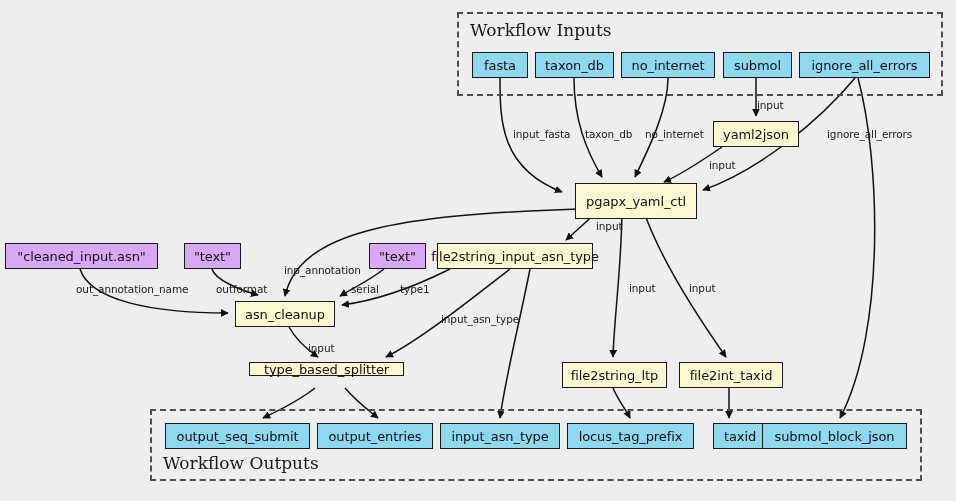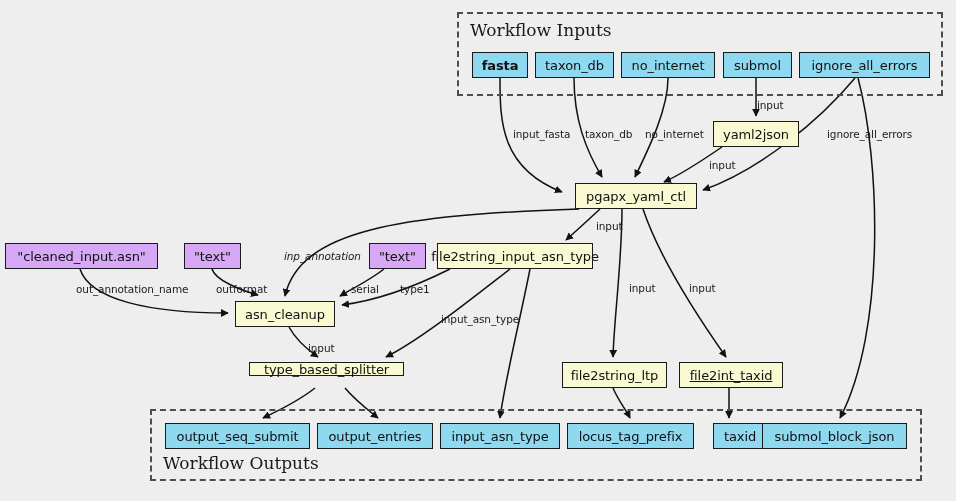--- a/index.html
+++ b/index.html
@@ -96,51 +96,51 @@
       </g>
   </svg>
 
   <div id="clusters-layer">
       <div class="cluster" style="left: 457px; top: 12px; width: 486px; height: 84px;"></div>
       <div class="cluster-label" style="left: 470px; top: 20px;">Workflow Inputs</div>
       <div class="cluster" style="left: 150px; top: 409px; width: 772px; height: 72px;"></div>
       <div class="cluster-label" style="left: 163px; top: 453px;">Workflow Outputs</div>
     </div>
   <div id="nodes-layer">
-      <div class="node io" style="left: 472px; top: 52px; width: 56px; height: 26px; font-weight: bold;">fasta</div>
+      <div class="node io" style="left: 472px; top: 52px; width: 56px; height: 26px;">fasta</div>
       <div class="node io" style="left: 535px; top: 52px; width: 79px; height: 26px;">taxon_db</div>
       <div class="node io" style="left: 621px; top: 52px; width: 94px; height: 26px;">no_internet</div>
       <div class="node io" style="left: 723px; top: 52px; width: 69px; height: 26px;">submol</div>
       <div class="node io" style="left: 799px; top: 52px; width: 131px; height: 26px;">ignore_all_errors</div>
       <div class="node step" style="left: 713px; top: 121px; width: 86px; height: 26px;">yaml2json</div>
-      <div class="node step" style="left: 575px; top: 183px; width: 122px; height: 26px;">pgapx_yaml_ctl</div>
+      <div class="node step" style="left: 575px; top: 183px; width: 122px; height: 36px;">pgapx_yaml_ctl</div>
       <div class="node const" style="left: 5px; top: 243px; width: 153px; height: 26px;">"cleaned_input.asn"</div>
       <div class="node const" style="left: 184px; top: 243px; width: 57px; height: 26px;">"text"</div>
       <div class="node const" style="left: 369px; top: 243px; width: 57px; height: 26px;">"text"</div>
       <div class="node step" style="left: 437px; top: 243px; width: 156px; height: 26px;">file2string_input_asn_type</div>
       <div class="node step" style="left: 235px; top: 301px; width: 100px; height: 26px;">asn_cleanup</div>
       <div class="node step" style="left: 249px; top: 362px; width: 155px; height: 14px;">type_based_splitter</div>
       <div class="node step" style="left: 562px; top: 362px; width: 105px; height: 26px;">file2string_ltp</div>
-      <div class="node step" style="left: 679px; top: 362px; width: 104px; height: 26px; text-decoration: underline;">file2int_taxid</div>
+      <div class="node step" style="left: 679px; top: 362px; width: 104px; height: 26px;">file2int_taxid</div>
       <div class="node io" style="left: 165px; top: 423px; width: 145px; height: 26px;">output_seq_submit</div>
       <div class="node io" style="left: 317px; top: 423px; width: 116px; height: 26px;">output_entries</div>
       <div class="node io" style="left: 440px; top: 423px; width: 120px; height: 26px;">input_asn_type</div>
       <div class="node io" style="left: 567px; top: 423px; width: 127px; height: 26px;">locus_tag_prefix</div>
       <div class="node io" style="left: 701px; top: 423px; width: 54px; height: 26px; margin-left: 12px;">taxid</div>
       <div class="node io" style="left: 762px; top: 423px; width: 145px; height: 26px;">submol_block_json</div>
     </div>
   <div id="edge-labels-layer">
       <div class="edge-label" style="left: 513px; top: 128px;">input_fasta</div>
       <div class="edge-label" style="left: 585px; top: 128px;">taxon_db</div>
       <div class="edge-label" style="left: 645px; top: 128px;">no_internet</div>
       <div class="edge-label" style="left: 757px; top: 99px;">input</div>
       <div class="edge-label" style="left: 827px; top: 128px;">ignore_all_errors</div>
       <div class="edge-label" style="left: 709px; top: 159px;">input</div>
       <div class="edge-label" style="left: 596px; top: 220px;">input</div>
-      <div class="edge-label" style="left: 284px; top: 250px; font-style: italic;">inp_annotation</div>
+      <div class="edge-label" style="left: 284px; top: 264px;">inp_annotation</div>
       <div class="edge-label" style="left: 76px; top: 283px;">out_annotation_name</div>
       <div class="edge-label" style="left: 216px; top: 283px;">outformat</div>
       <div class="edge-label" style="left: 351px; top: 283px;">serial</div>
       <div class="edge-label" style="left: 400px; top: 283px;">type1</div>
       <div class="edge-label" style="left: 441px; top: 313px;">input_asn_type</div>
       <div class="edge-label" style="left: 308px; top: 342px;">input</div>
       <div class="edge-label" style="left: 629px; top: 282px;">input</div>
       <div class="edge-label" style="left: 689px; top: 282px;">input</div>
     </div>
 

